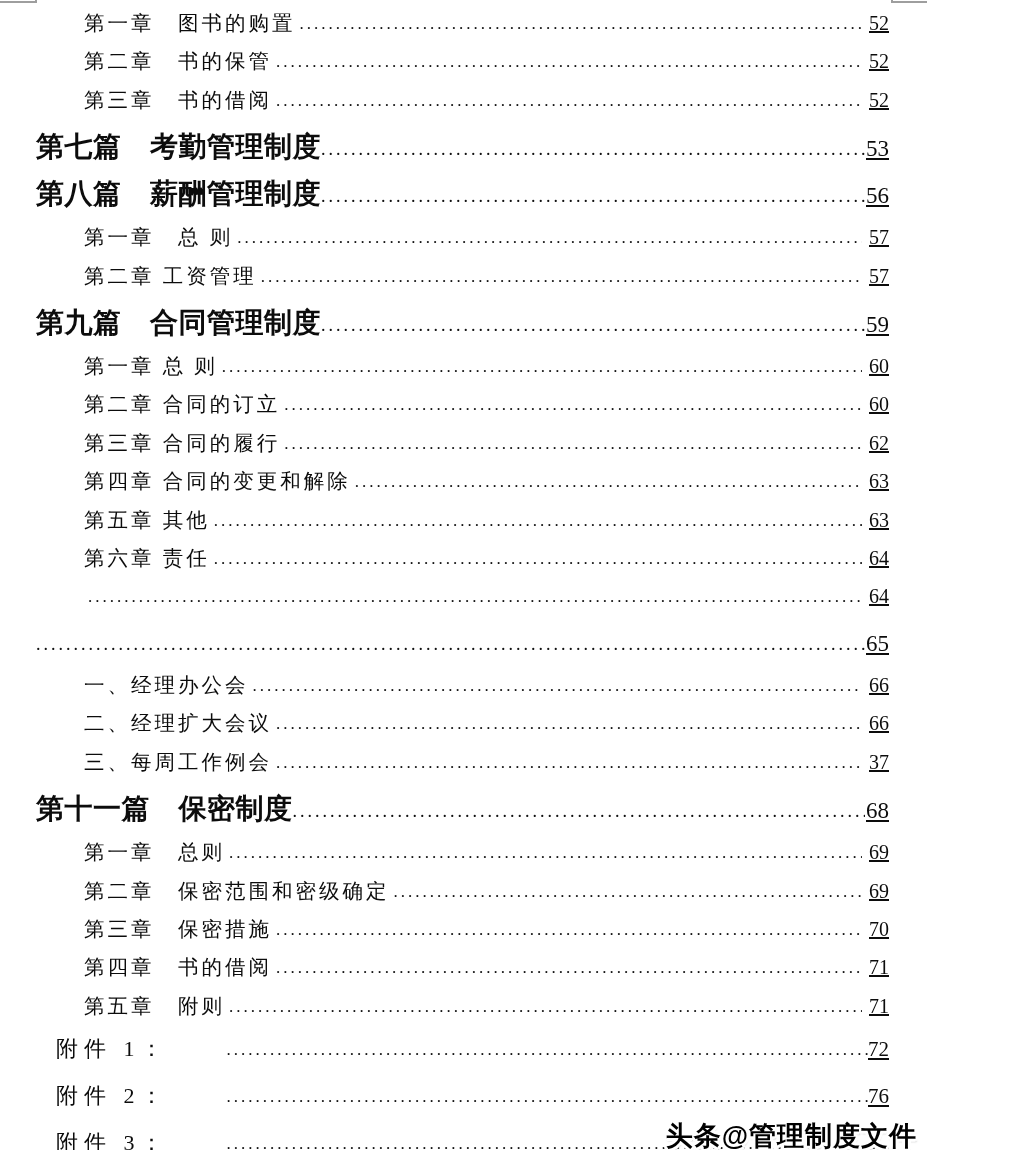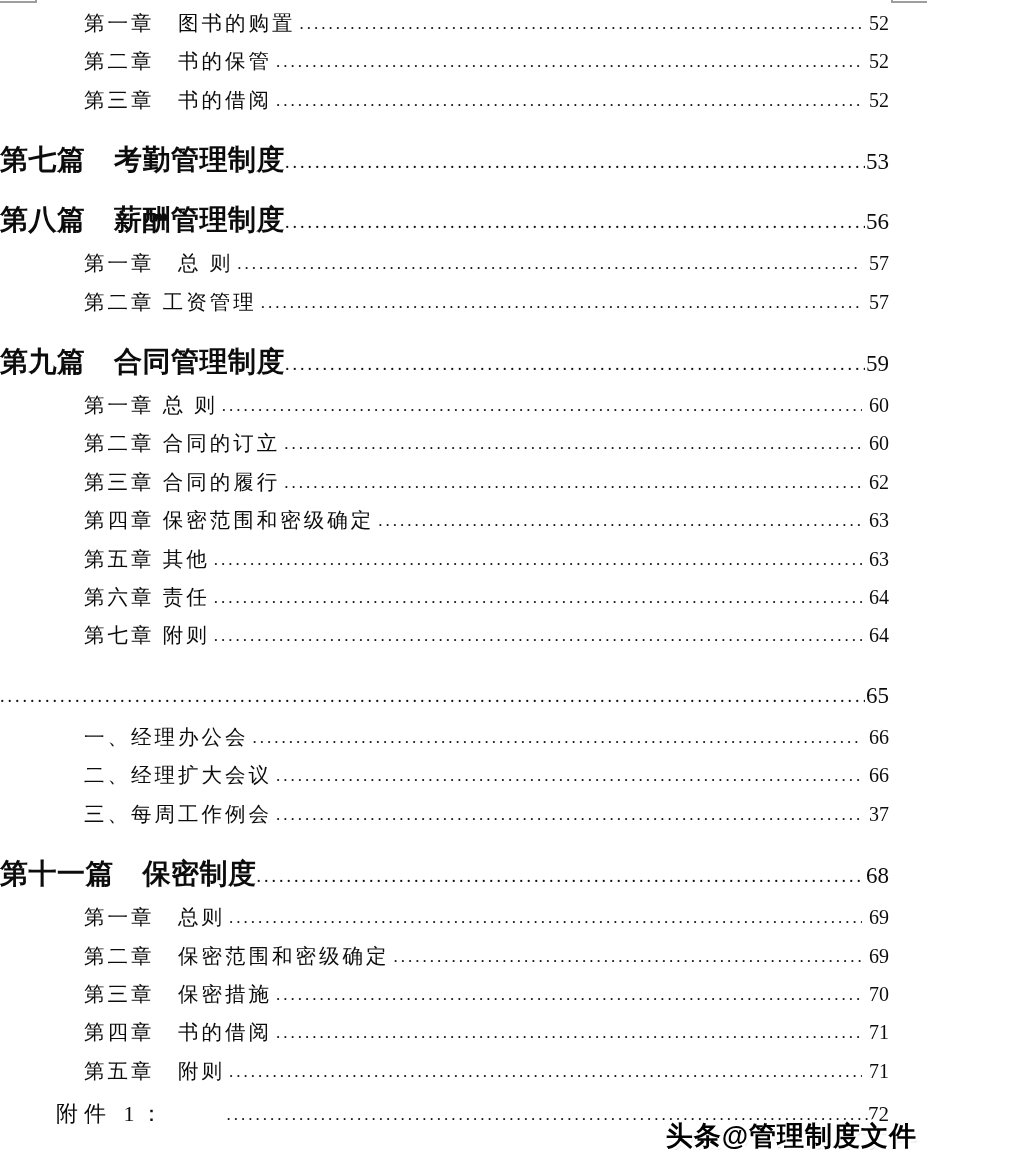--- a/index.html
+++ b/index.html
@@ -32,35 +32,36 @@
     flex:1 1 0; min-width:0;
     overflow:hidden; white-space:nowrap;
     font-family:"Liberation Serif","DejaVu Serif",serif;
     font-weight:400;
     font-size:17px; letter-spacing:3px;
     color:#111;
     transform:translateY(-1px);
   }
   .row .page-num {
     font-family:"Liberation Serif","DejaVu Serif",serif;
-    font-weight:400; letter-spacing:0; white-space:nowrap;
+    font-weight:400; letter-spacing:0; white-space:nowrap;text-decoration:underline;
   }
   
   .row.chapter {
     padding-left:84px;
     font-size:20.5px; line-height:37.4px; letter-spacing:3px;
   }
   .row.chapter .page-num { font-size:20px; padding-left:7px; }
   .row.chapter .dots { padding-left:4px; }
   
   .row.part {
+    padding-left:36px;
     font-family:"Liberation Sans","DejaVu Sans",sans-serif;
     font-weight:700;
     font-size:28px; line-height:34px; letter-spacing:0.5px;
-    margin:23px 0 5px 0;
+    margin:10px 0 5px 0;
   }
   .row.part .dots { font-size:18px; letter-spacing:3px; }
   .row.part .page-num { font-size:23px; padding-left:1px; }
   
   .row.attachment {
     padding-left:56px;
     font-size:22px; line-height:45px; letter-spacing:6px;
   }
   .row.attachment .dots { margin-left:58px; }
   .row.attachment .page-num { font-size:21px; }
@@ -142,36 +143,35 @@
       <span class="label">第二章 合同的订立</span>
       <span class="dots">....................................................................................................................................................................................................................................................................</span>
       <span class="page-num">60</span>
     </div>
     <div class="row chapter">
       <span class="label">第三章 合同的履行</span>
       <span class="dots">....................................................................................................................................................................................................................................................................</span>
       <span class="page-num">62</span>
     </div>
     <div class="row chapter">
-      <span class="label">第四章 保密范围和密级确定</span>
+      <span class="label">第四章 合同的变更和解除</span>
       <span class="dots">....................................................................................................................................................................................................................................................................</span>
       <span class="page-num">63</span>
     </div>
     <div class="row chapter">
       <span class="label">第五章 其他</span>
       <span class="dots">....................................................................................................................................................................................................................................................................</span>
       <span class="page-num">63</span>
     </div>
     <div class="row chapter">
       <span class="label">第六章 责任</span>
       <span class="dots">....................................................................................................................................................................................................................................................................</span>
       <span class="page-num">64</span>
     </div>
     <div class="row chapter">
-      <span class="label">第七章 附则</span>
       <span class="dots">....................................................................................................................................................................................................................................................................</span>
       <span class="page-num">64</span>
     </div>
 
     <div class="row part">
       <span class="dots">....................................................................................................................................................................................................................................................................</span>
       <span class="page-num">65</span>
     </div>
     <div class="row chapter">
       <span class="label">一、经理办公会</span>

